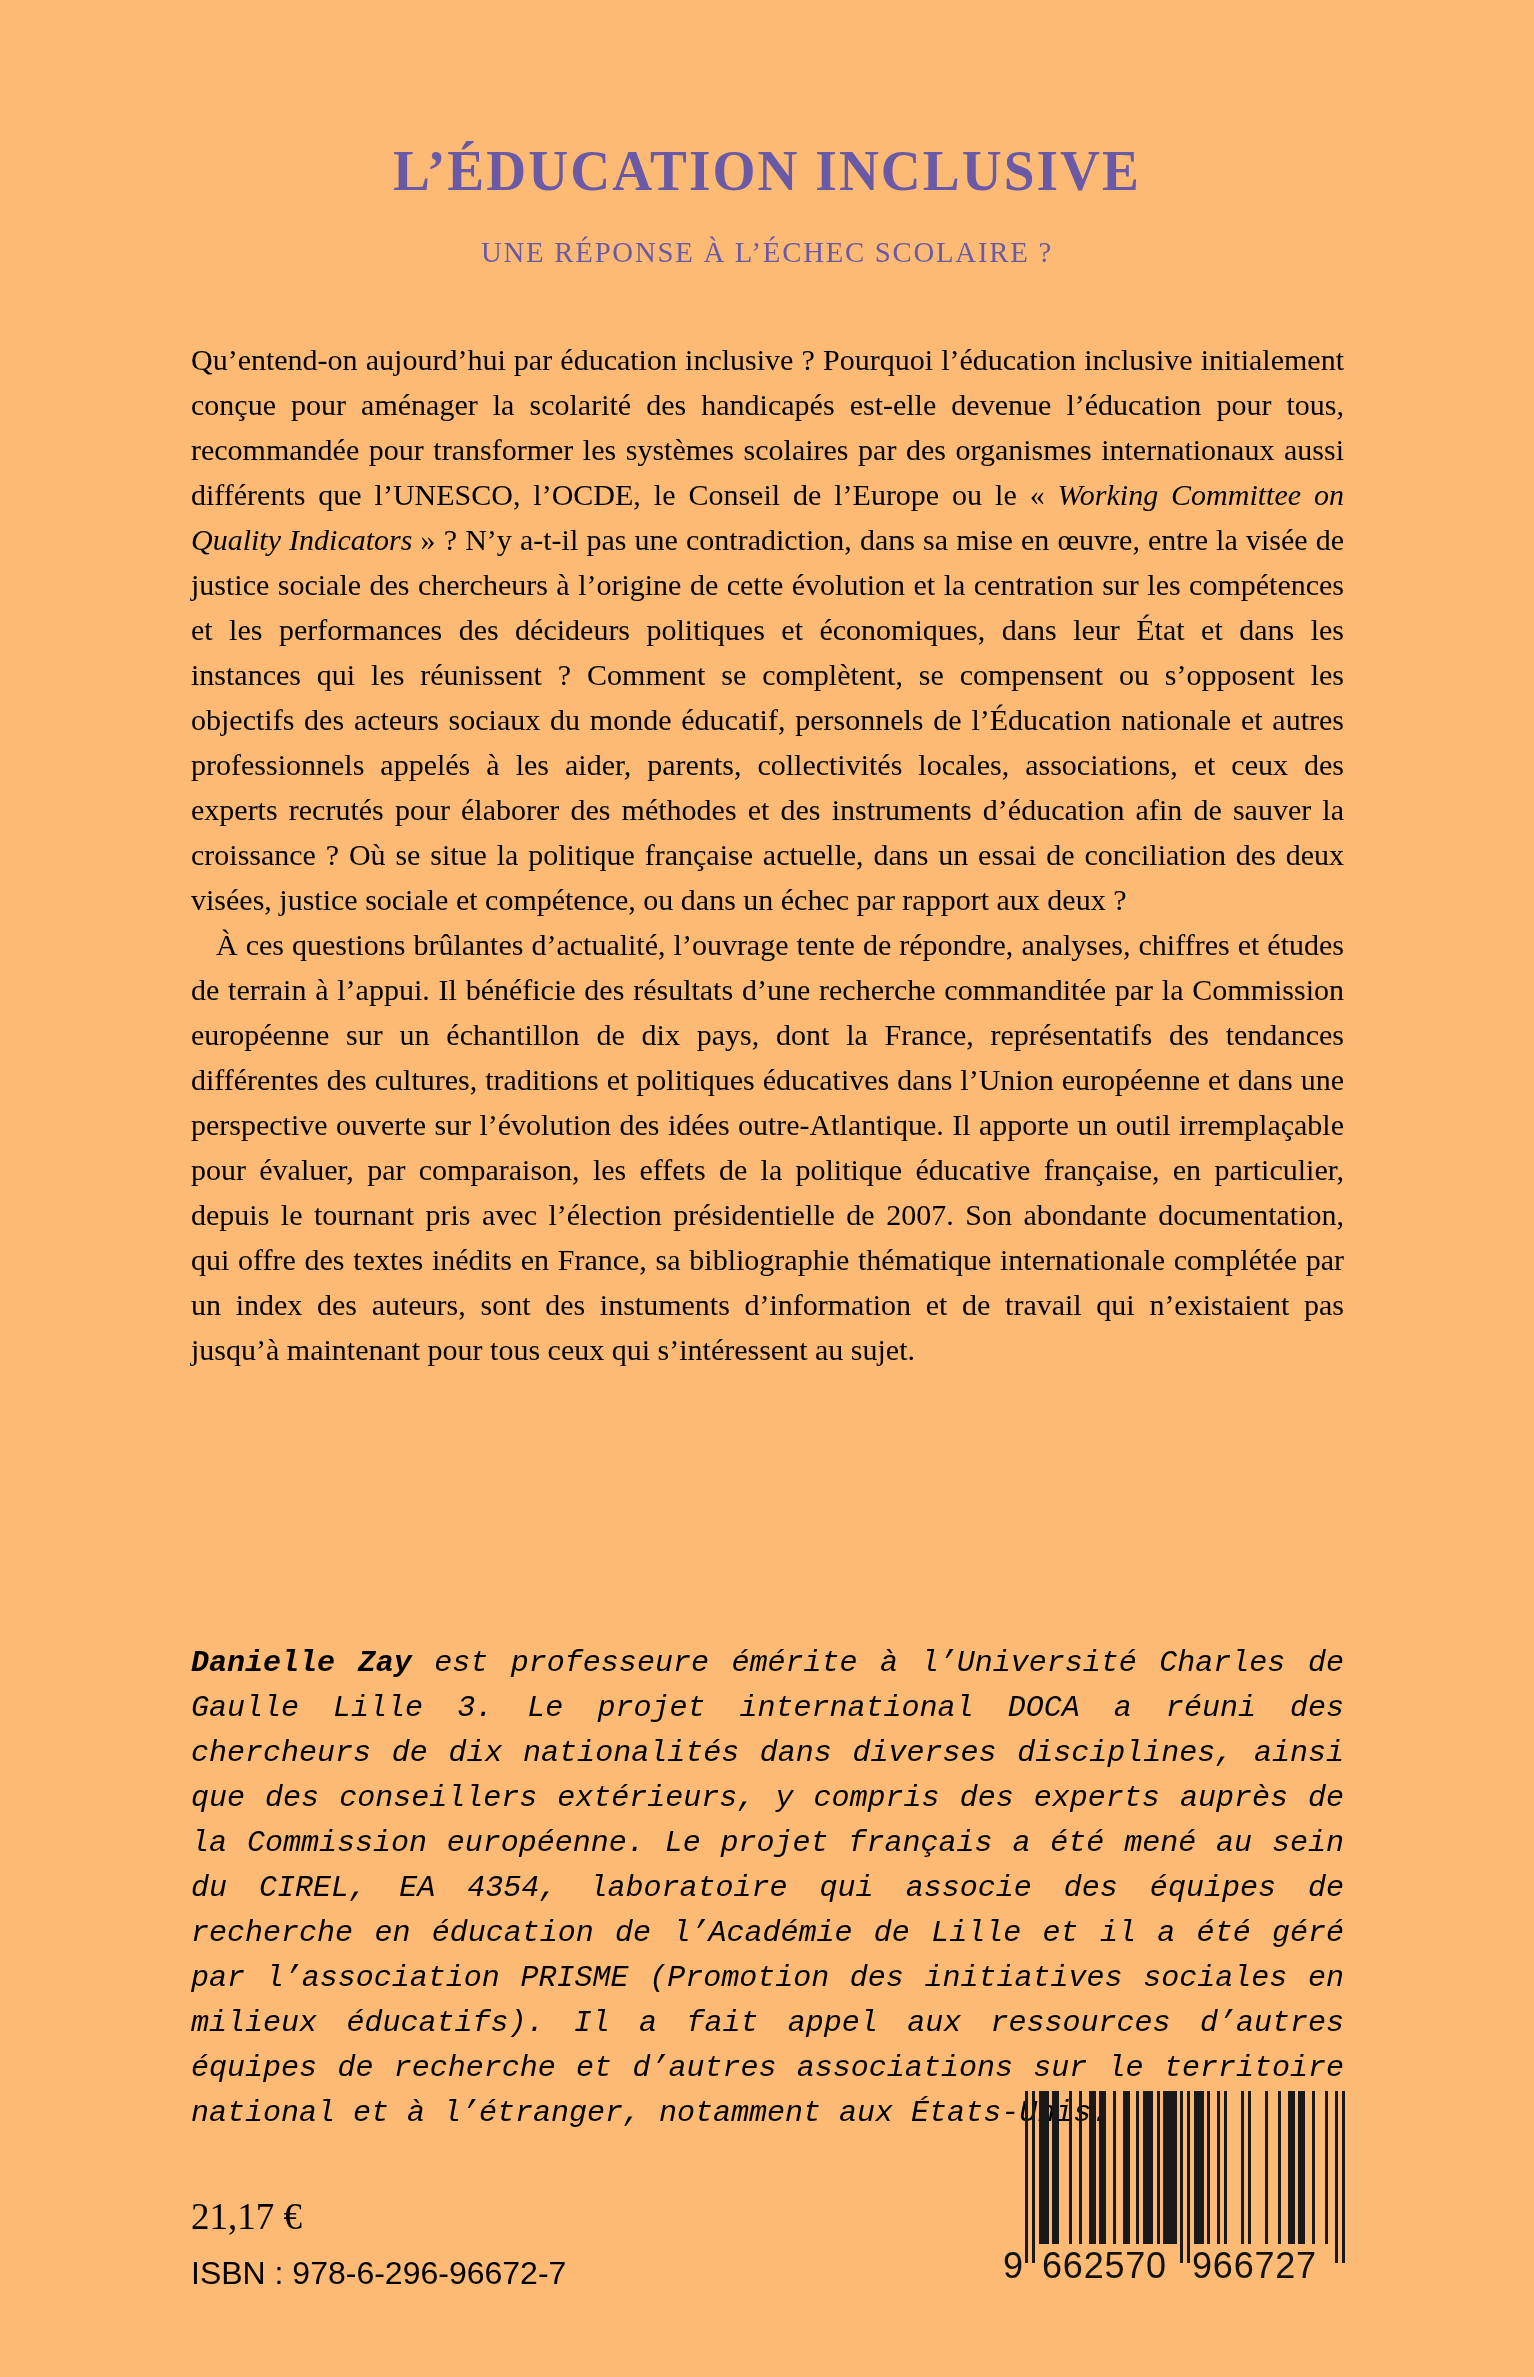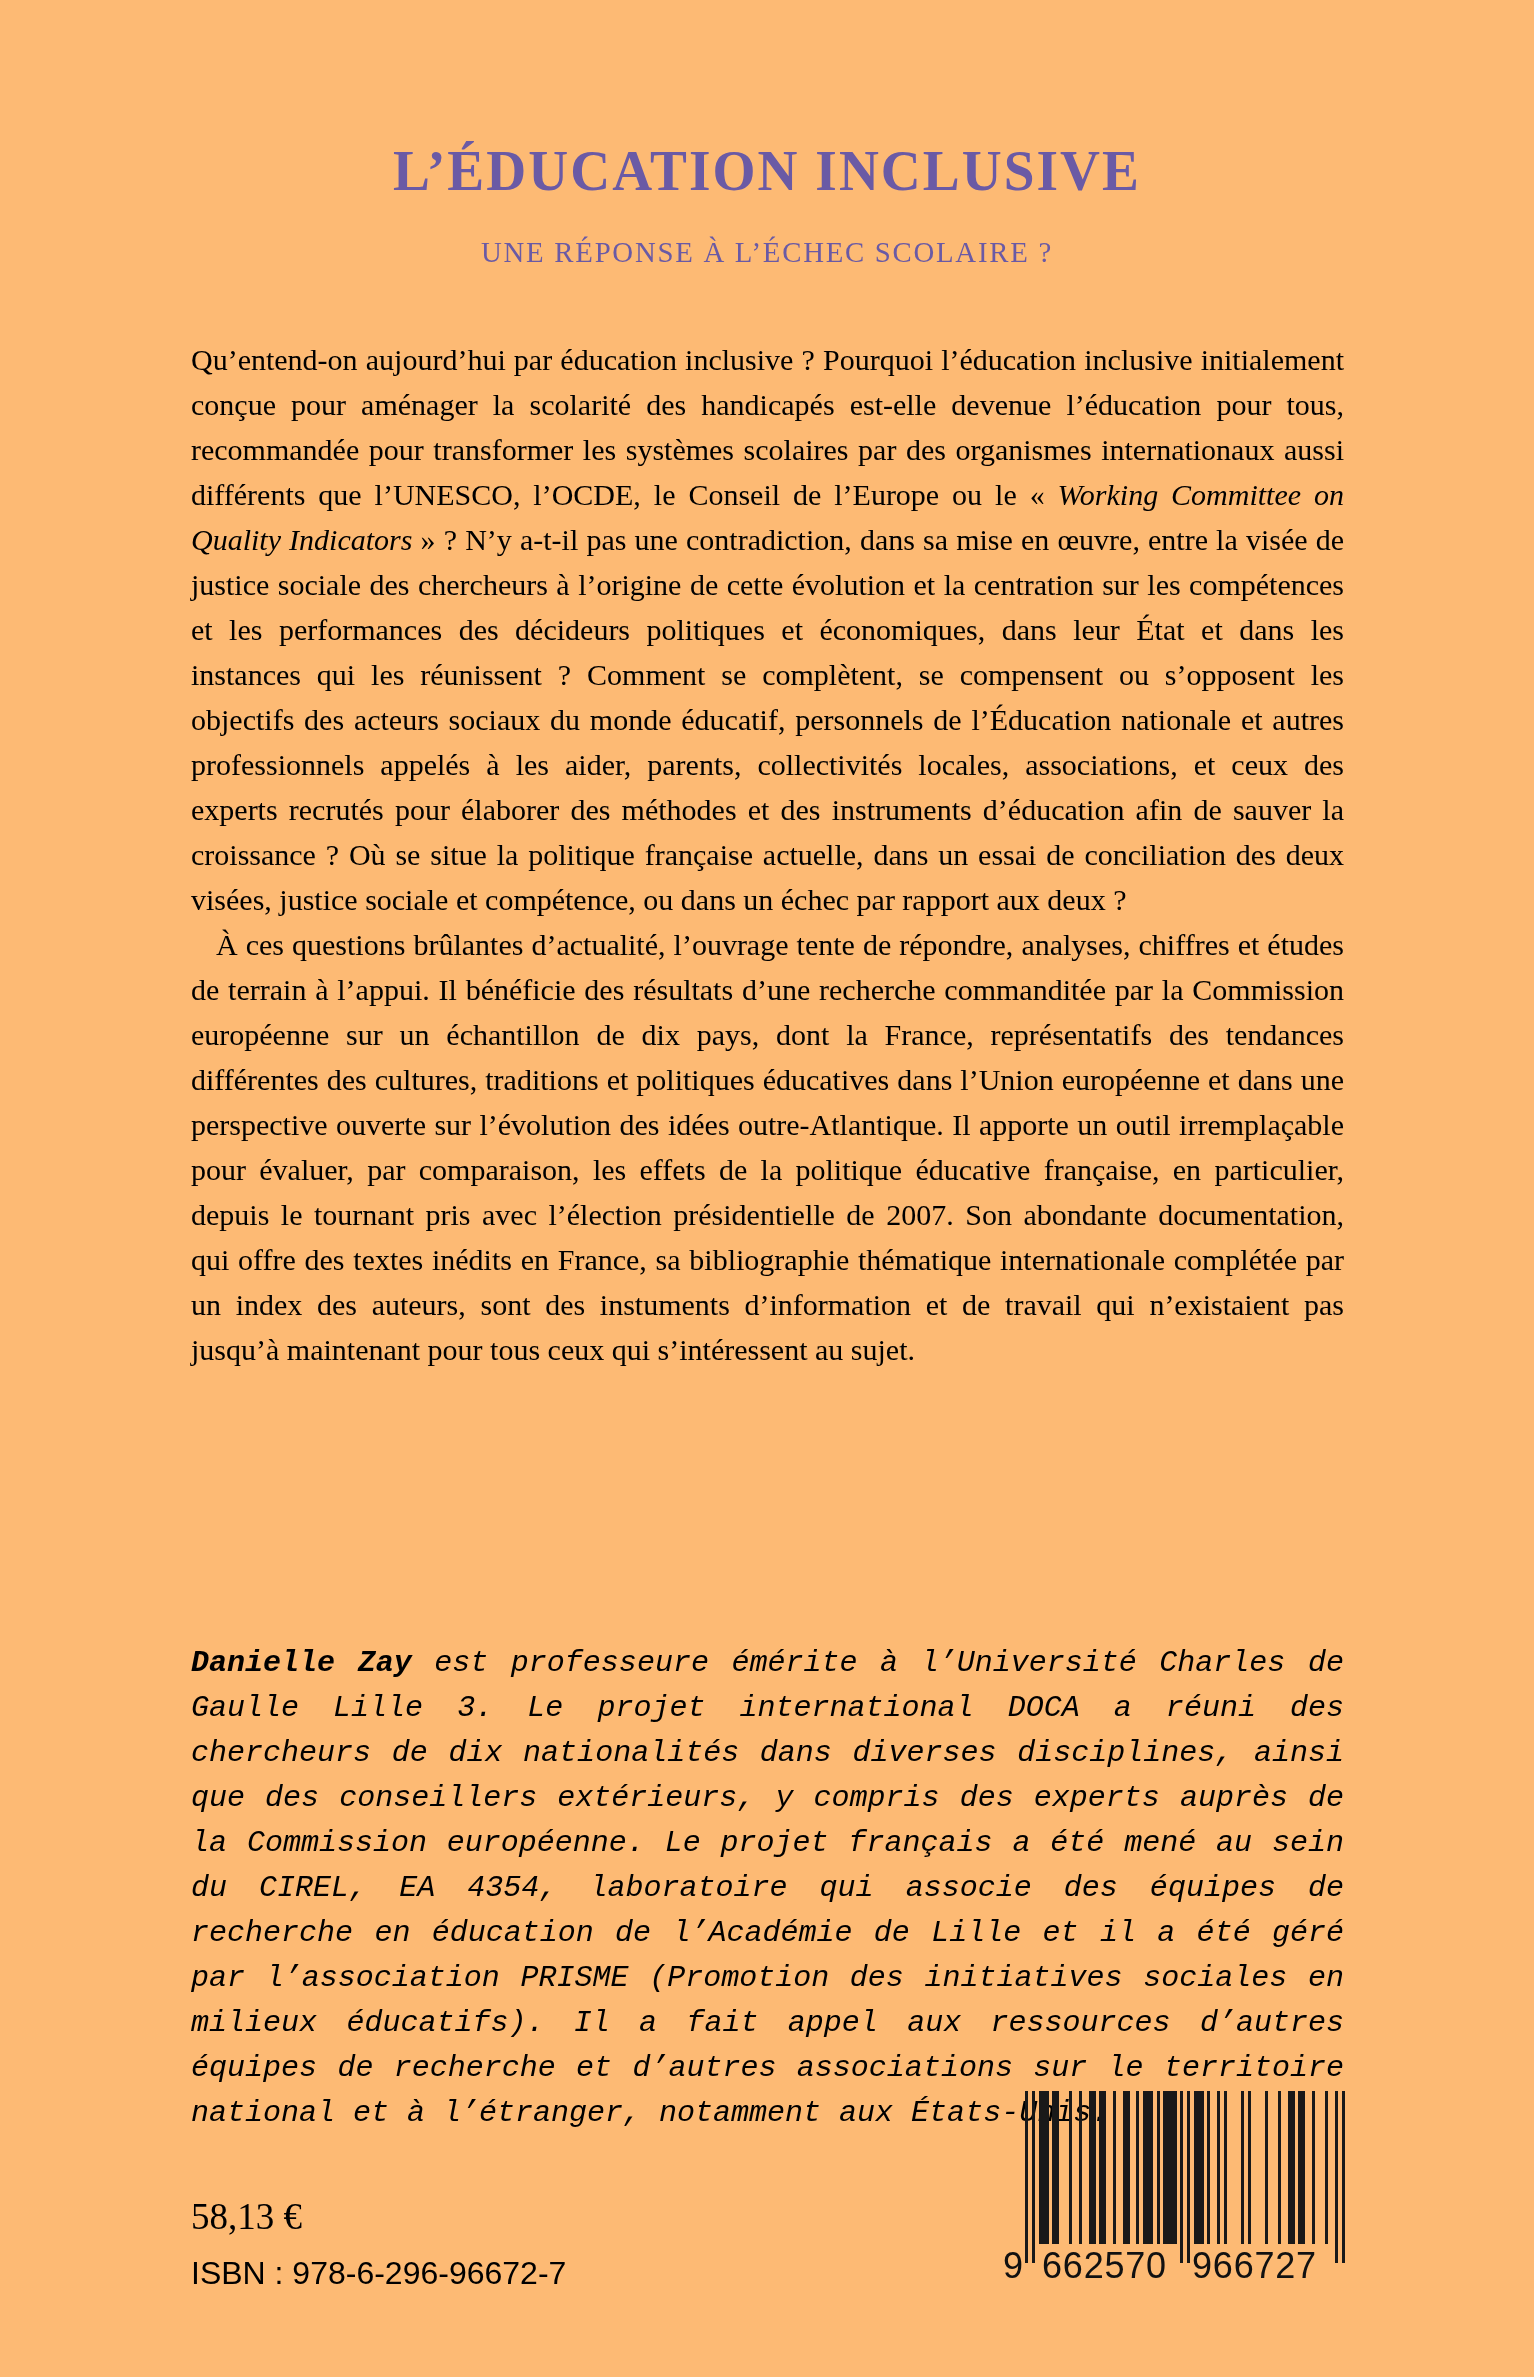--- a/index.html
+++ b/index.html
@@ -166,21 +166,21 @@
 
   <div class="blurb">
     <p><span>Qu’entend-on aujourd’hui par éducation inclusive ? Pourquoi l’éducation inclusive initialement conçue pour aménager la scolarité des handicapés est-elle devenue l’éducation pour tous, recommandée pour transformer les systèmes scolaires par des organismes internationaux aussi différents que l’UNESCO, l’OCDE, le Conseil de l’Europe ou le « </span><em>Working Committee on Quality Indicators</em><span> » ? N’y a-t-il pas une contradiction, dans sa mise en œuvre, entre la visée de justice sociale des chercheurs à l’origine de cette évolution et la centration sur les compétences et les performances des décideurs politiques et économiques, dans leur État et dans les instances qui les réunissent ? Comment se complètent, se compensent ou s’opposent les objectifs des acteurs sociaux du monde éducatif, personnels de l’Éducation nationale et autres professionnels appelés à les aider, parents, collectivités locales, associations, et ceux des experts recrutés pour élaborer des méthodes et des instruments d’éducation afin de sauver la croissance ? Où se situe la politique française actuelle, dans un essai de conciliation des deux visées, justice sociale et compétence, ou dans un échec par rapport aux deux ?</span></p>
     <p class="indent">À ces questions brûlantes d’actualité, l’ouvrage tente de répondre, analyses, chiffres et études de terrain à l’appui. Il bénéficie des résultats d’une recherche commanditée par la Commission européenne sur un échantillon de dix pays, dont la France, représentatifs des tendances différentes des cultures, traditions et politiques éducatives dans l’Union européenne et dans une perspective ouverte sur l’évolution des idées outre-Atlantique. Il apporte un outil irremplaçable pour évaluer, par comparaison, les effets de la politique éducative française, en particulier, depuis le tournant pris avec l’élection présidentielle de 2007. Son abondante documentation, qui offre des textes inédits en France, sa bibliographie thématique internationale complétée par un index des auteurs, sont des instuments d’information et de travail qui n’existaient pas jusqu’à maintenant pour tous ceux qui s’intéressent au sujet.</p>
   </div>
 
   <div class="bio">
     <p><span class="author-name">Danielle Zay</span><span> est professeure émérite à l’Université Charles de Gaulle Lille 3. Le projet international DOCA a réuni des chercheurs de dix nationalités dans diverses disciplines, ainsi que des conseillers extérieurs, y compris des experts auprès de la Commission européenne. Le projet français a été mené au sein du CIREL, EA 4354, laboratoire qui associe des équipes de recherche en éducation de l’Académie de Lille et il a été géré par l’association PRISME (Promotion des initiatives sociales en milieux éducatifs). Il a fait appel aux ressources d’autres équipes de recherche et d’autres associations sur le territoire national et à l’étranger, notamment aux États-Unis.</span></p>
   </div>
 
-  <div class="price">58,13 €</div>
+  <div class="price">21,17 €</div>
   <div class="isbn">ISBN : 978-6-296-96672-7</div>
 
   <div class="barcode-wrap">
     <div class="barcode-bars" id="barcode-bars">
         <div class="bar tall" style="left: 0px; width: 3.4px; background: rgb(25, 25, 25);"></div>
         <div class="bar tall" style="left: 6.7px; width: 3.4px; background: rgb(25, 25, 25);"></div>
         <div class="bar short" style="left: 13.5px; width: 10px; background: rgb(25, 25, 25);"></div>
         <div class="bar short" style="left: 27px; width: 6.7px; background: rgb(25, 25, 25);"></div>
         <div class="bar short" style="left: 44px; width: 3.4px; background: rgb(25, 25, 25);"></div>
         <div class="bar short" style="left: 54px; width: 3.4px; background: rgb(25, 25, 25);"></div>

